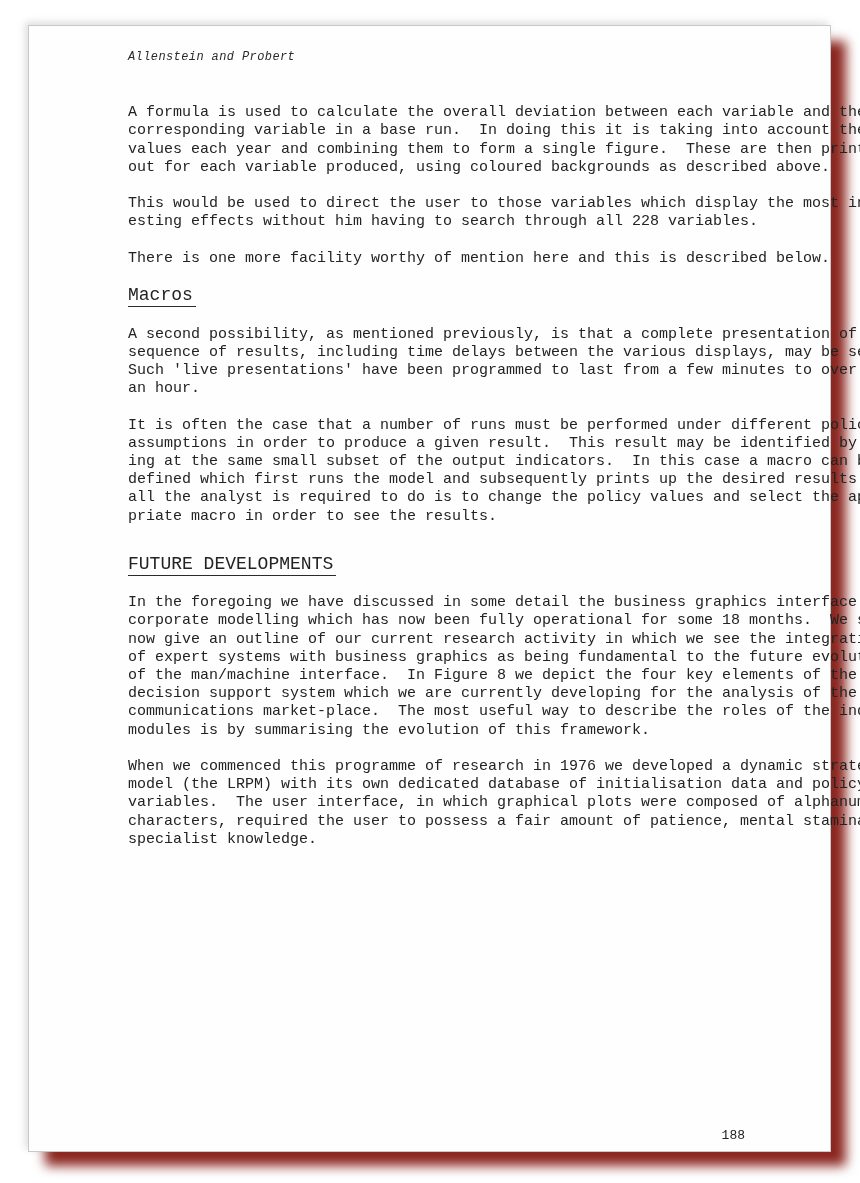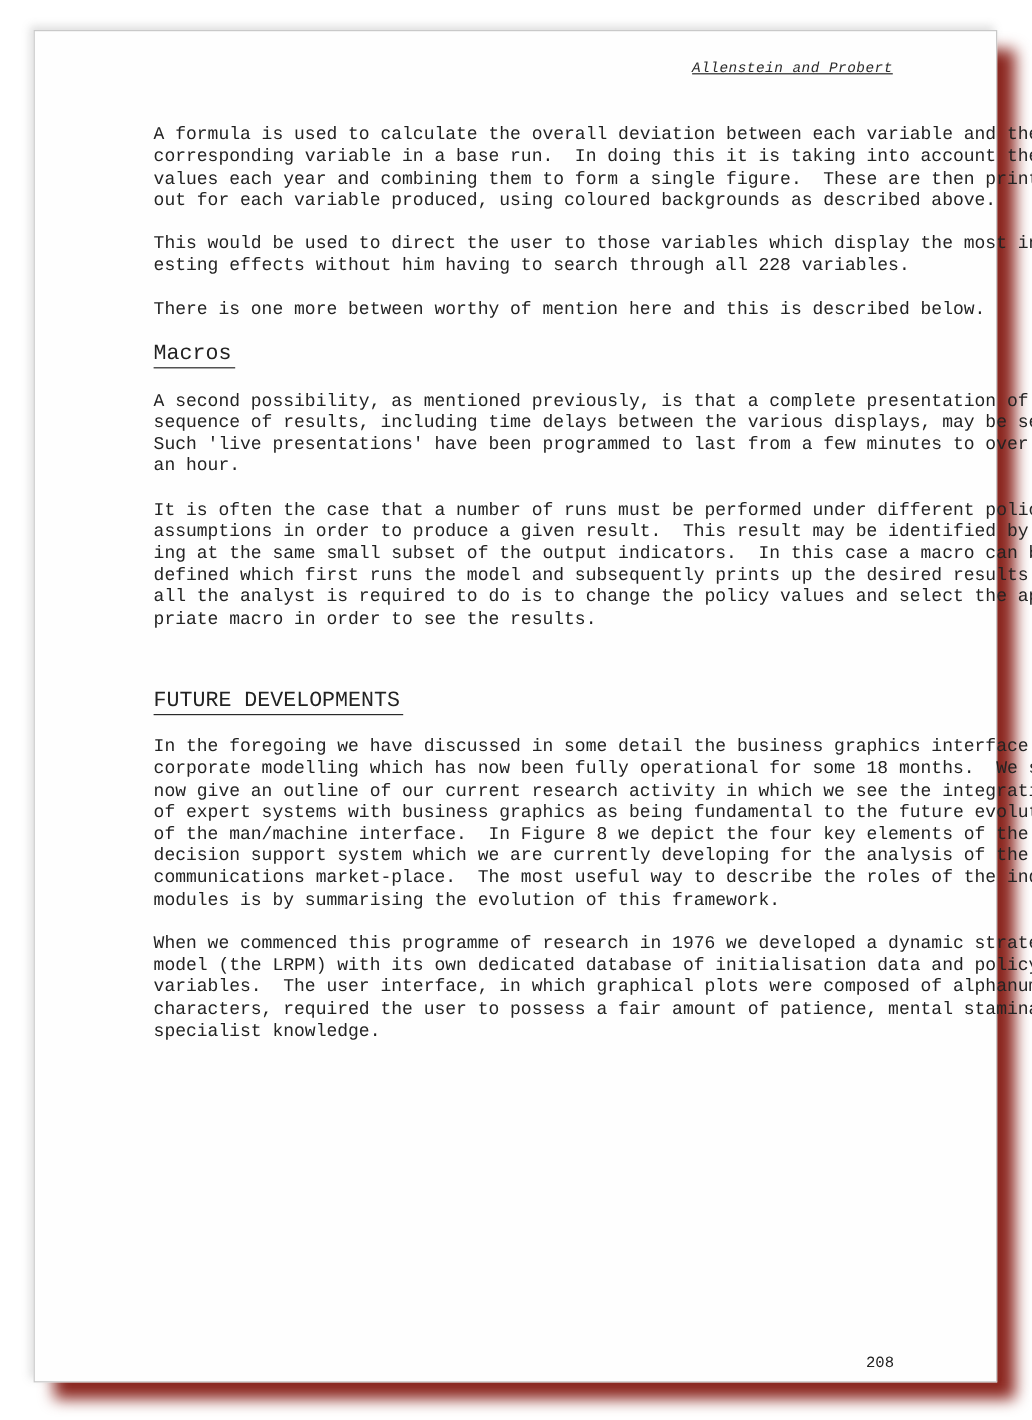--- a/index.html
+++ b/index.html
@@ -40,40 +40,38 @@
     box-shadow: -3px -3px 7px rgba(110,110,110,0.22);
     z-index: 1;
     padding: 22px 54px 0 99px;
     font-family: "Liberation Mono", "DejaVu Sans Mono", monospace;
     color: #232323;
   }
   .running-head {
     font-size: 12px;
     line-height: 18.2px;
     font-style: italic;
-    text-align: right;
     padding-right: 32px;
     margin: 0 0 38px 0;
     letter-spacing: 0.4px;
     color: #2a2a2a;
-    text-decoration: underline;
   }
   .para {
     font-size: 15px;
     line-height: 18.2px;
     white-space: pre;
     margin: 0 0 18.2px 0;
   }
   .hd {
     font-size: 18px;
     line-height: 18.2px;
     font-weight: normal;
     margin: 18.2px 0 18.2px 0;
   }
-  .hd.big-gap { margin-top: 49px; }
+  .hd.big-gap { margin-top: 29px; }
   .hd .u {
     display: inline-block;
     border-bottom: 1.5px solid #2a2a2a;
     padding: 0 3px 2px 0;
   }
   .page-number {
     position: absolute;
     bottom: 7px;
     right: 85px;
     font-size: 13px;
@@ -92,21 +90,21 @@
     <div class="running-head">Allenstein and Probert</div>
 
     <p class="para">A formula is used to calculate the overall deviation between each variable and the
 corresponding variable in a base run.  In doing this it is taking into account the
 values each year and combining them to form a single figure.  These are then printed
 out for each variable produced, using coloured backgrounds as described above.</p>
 
     <p class="para">This would be used to direct the user to those variables which display the most inter-
 esting effects without him having to search through all 228 variables.</p>
 
-    <p class="para">There is one more between worthy of mention here and this is described below.</p>
+    <p class="para">There is one more facility worthy of mention here and this is described below.</p>
 
     <h2 class="hd">
       <span class="u">Macros</span>
     </h2>
 
 
     <p class="para">A second possibility, as mentioned previously, is that a complete presentation of a
 sequence of results, including time delays between the various displays, may be set up.
 Such 'live presentations' have been programmed to last from a few minutes to over half
 an hour.</p>
@@ -133,15 +131,15 @@
 
 
     <p class="para">When we commenced this programme of research in 1976 we developed a dynamic strategic
 model (the LRPM) with its own dedicated database of initialisation data and policy
 variables.  The user interface, in which graphical plots were composed of alphanumeric
 characters, required the user to possess a fair amount of patience, mental stamina, and
 specialist knowledge.</p>
 
 
 
-    <div class="page-number">208</div>
+    <div class="page-number">188</div>
   </div>
 </div>
 
 </body></html>

